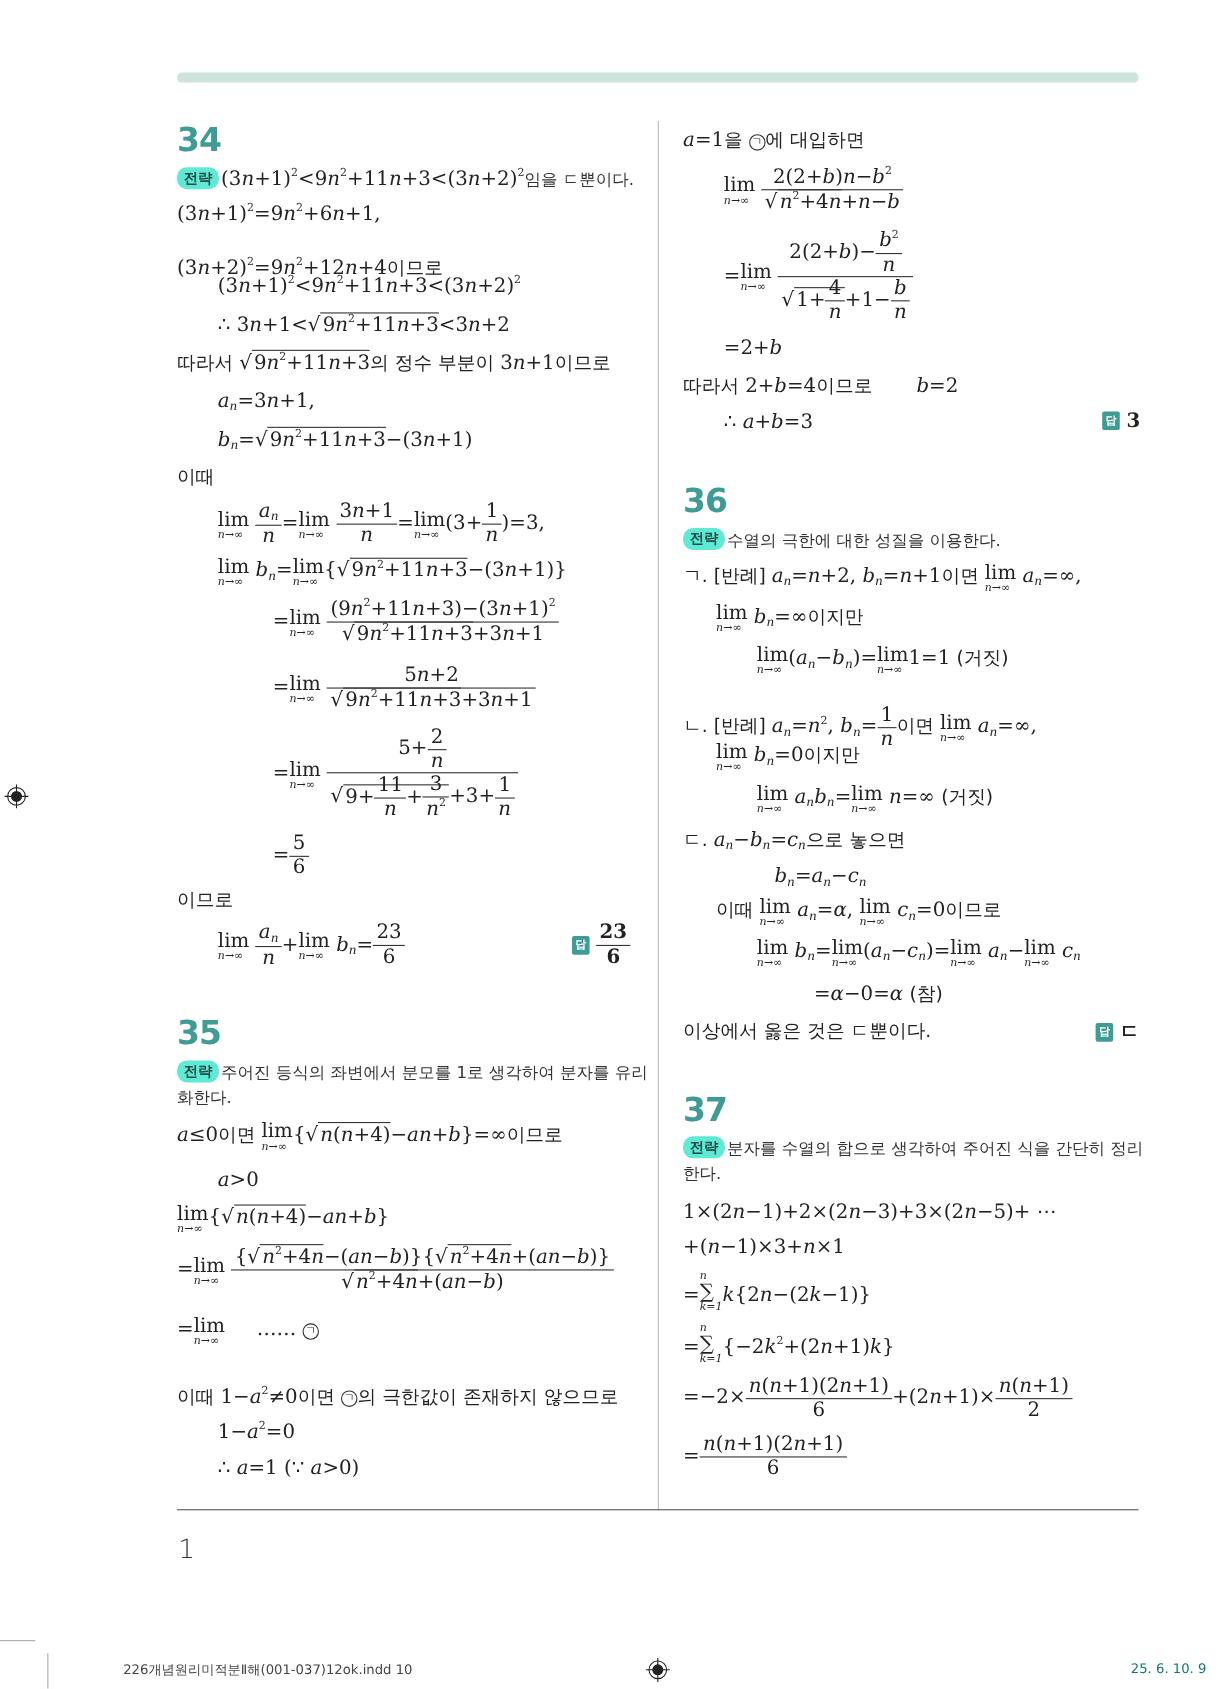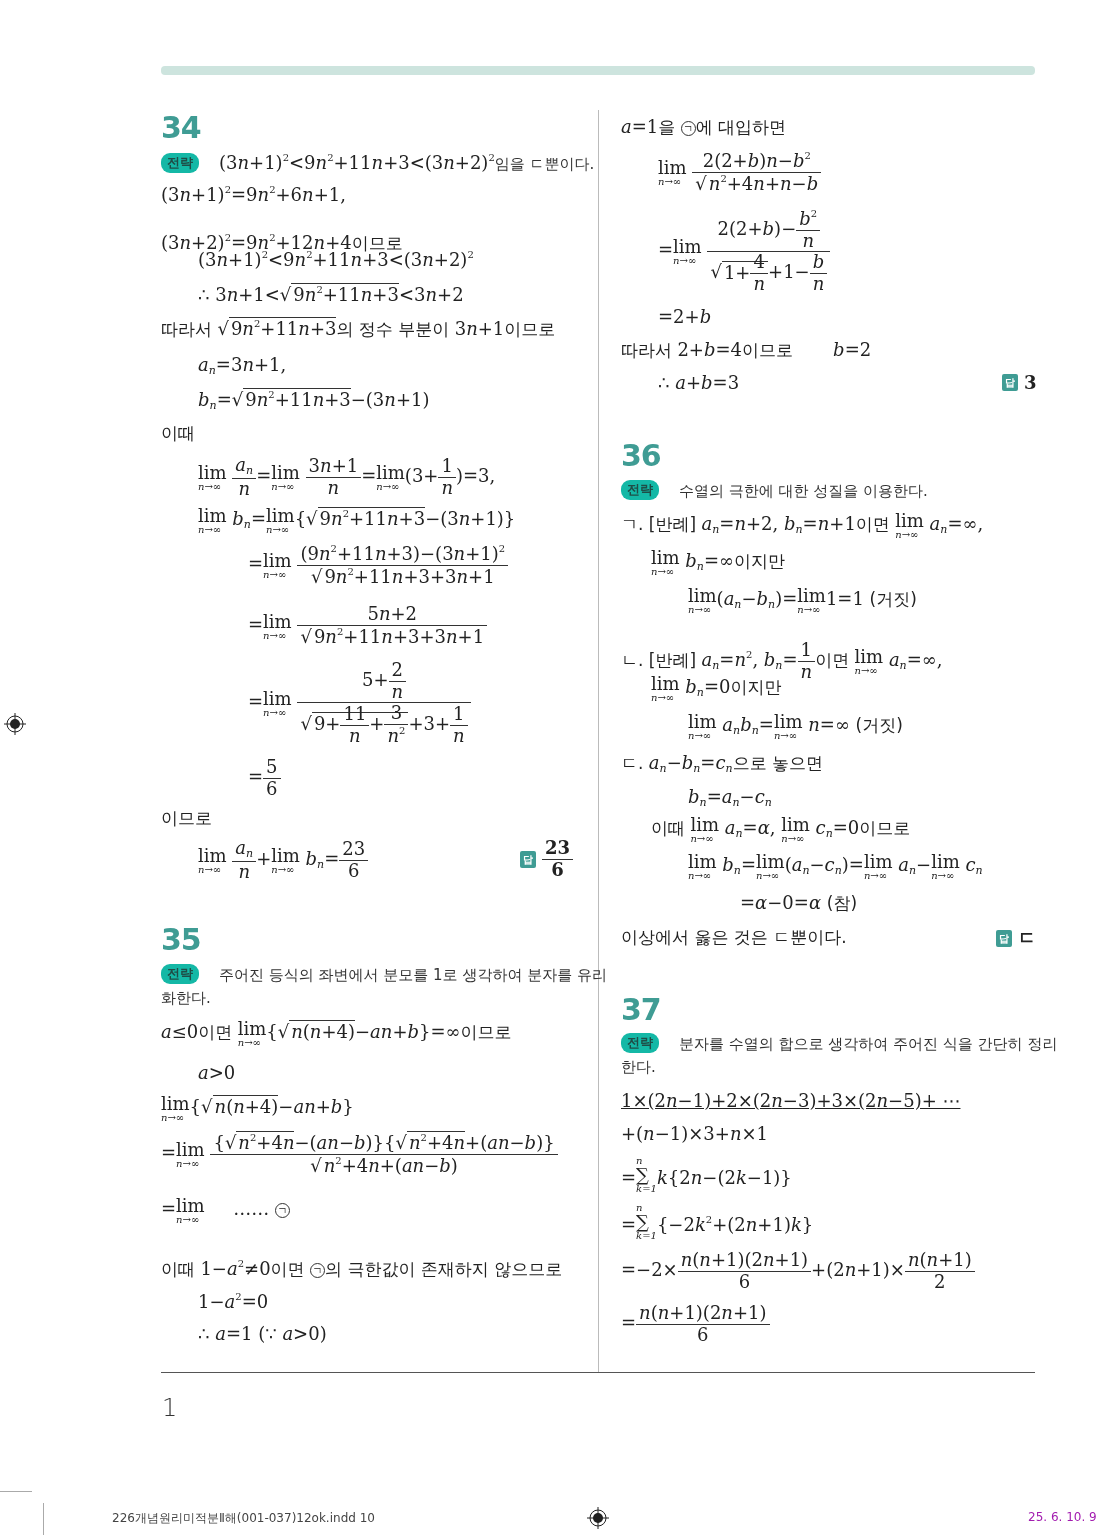--- a/index.html
+++ b/index.html
@@ -6,26 +6,26 @@
   body { width: 1110px; height: 1535px; background: #ffffff; position: relative; overflow: hidden;
          font-family: "DejaVu Serif", serif; color: #222; }
   .topbar { position: absolute; left: 161px; top: 66px; width: 874px; height: 9px; background: #cde4de; border-radius: 4px; }
   .col-divider { position: absolute; left: 598px; top: 110px; width: 1px; height: 1263px; background: #bbb; }
   .bottom-rule { position: absolute; left: 161px; top: 1372px; width: 874px; height: 1px; background: #555; }
   .page-num { position: absolute; left: 162px; top: 1394px; font-family: "DejaVu Sans", sans-serif; font-size: 24px; color: #333; font-weight: 300; }
   .reg-mark { position: absolute; width: 22px; height: 22px; }
   .footer-left-line { position: absolute; left: 0; top: 1491px; width: 32px; height: 1px; background: #aaa; }
   .footer-vline { position: absolute; left: 43px; top: 1503px; width: 1px; height: 32px; background: #aaa; }
   .footer-file { position: absolute; left: 64px; top: 1510px; font-family: "DejaVu Sans", sans-serif; font-size: 12px; color: #444; margin-left: 48px; }
-  .footer-date { position: absolute; left: 1028px; top: 1510px; font-family: "DejaVu Sans", sans-serif; font-size: 12px; color: #a21caf; white-space: nowrap; }
+  .footer-date { position: absolute; left: 1028px; top: 1510px; font-family: "DejaVu Sans", sans-serif; font-size: 12px; color: #0f766e; white-space: nowrap; }
 
   .line { position: absolute; white-space: nowrap; }
   .qnum { position: absolute; font-family: "DejaVu Sans", sans-serif; font-weight: bold; font-size: 30px; color: #3f9c94; letter-spacing: -1px; }
-  .tag { display: inline-block; background: #14b8a6; color: #1f4d47; font-family: "DejaVu Sans", sans-serif; font-weight: bold;
-         font-size: 13px; padding: 1px 6px; border-radius: 9px; margin-right: 20px; vertical-align: 2px; }
+  .tag { display: inline-block; background: #5eead4; color: #1f4d47; font-family: "DejaVu Sans", sans-serif; font-weight: bold;
+         font-size: 13px; padding: 1px 6px; border-radius: 9px; margin-right: 2px; vertical-align: 2px; }
   .hint { font-family: "DejaVu Sans", sans-serif; font-size: 15px; color: #333; }
   .ko { font-family: "DejaVu Sans", sans-serif; font-size: 17px; }
   .math { font-family: "DejaVu Serif", serif; font-size: 18px; }
   i { font-style: italic; }
   sup { font-size: 10px; vertical-align: 8px; }
   sub { font-size: 11px; vertical-align: -3px; font-style: italic; }
   .lim { display: inline-block; text-align: left; vertical-align: -8px; line-height: 1; }
   .lim .l { display: block; font-size: 18px; }
   .lim .s { display: block; font-size: 10px; font-style: italic; }
   .frac { display: inline-block; text-align: center; vertical-align: middle; line-height: 1.15; }
@@ -162,40 +162,40 @@
   </div>
   <div class="line math" style="left:651px;top:675px;">
     <span class="lim"><span class="l">lim</span><span class="s">n→∞</span></span> <i>b</i><sub>n</sub>=0<span class="ko">이지만</span>
   </div>
   <div class="line math" style="left:688px;top:713px;">
     <span class="lim"><span class="l">lim</span><span class="s">n→∞</span></span> <i>a</i><sub>n</sub><i>b</i><sub>n</sub>=<span class="lim"><span class="l">lim</span><span class="s">n→∞</span></span> <i>n</i>=∞ <span class="ko">(거짓)</span>
   </div>
   <div class="line math" style="left:621px;top:752px;">
     <span class="ko">ㄷ. </span><i>a</i><sub>n</sub>−<i>b</i><sub>n</sub>=<i>c</i><sub>n</sub><span class="ko">으로 놓으면</span>
   </div>
-  <div class="line math" style="left:688px;top:786px;"><i>b</i><sub>n</sub>=<i>a</i><sub>n</sub>−<i>c</i><sub>n</sub></div>
+  <div class="line math" style="left:704px;top:786px;"><i>b</i><sub>n</sub>=<i>a</i><sub>n</sub>−<i>c</i><sub>n</sub></div>
   <div class="line math" style="left:651px;top:816px;">
     <span class="ko">이때 </span><span class="lim"><span class="l">lim</span><span class="s">n→∞</span></span> <i>a</i><sub>n</sub>=<i>α</i>, <span class="lim"><span class="l">lim</span><span class="s">n→∞</span></span> <i>c</i><sub>n</sub>=0<span class="ko">이므로</span>
   </div>
   <div class="line math" style="left:688px;top:853px;">
     <span class="lim"><span class="l">lim</span><span class="s">n→∞</span></span> <i>b</i><sub>n</sub>=<span class="lim"><span class="l">lim</span><span class="s">n→∞</span></span>(<i>a</i><sub>n</sub>−<i>c</i><sub>n</sub>)=<span class="lim"><span class="l">lim</span><span class="s">n→∞</span></span> <i>a</i><sub>n</sub>−<span class="lim"><span class="l">lim</span><span class="s">n→∞</span></span> <i>c</i><sub>n</sub>
   </div>
   <div class="line math" style="left:740px;top:892px;">=<i>α</i>−0=<i>α</i> <span class="ko">(참)</span></div>
   <div class="line ko" style="left:621px;top:926px;">이상에서 옳은 것은 ㄷ뿐이다.</div>
   <div class="ans" style="left:996px;top:926px;">
     <span class="ans-box">답</span>
     <span class="ans-val ko">ㄷ</span>
   </div>
 
   <div class="qnum" style="left:621px;top:992px;">37</div>
   <div class="line" style="left:621px;top:1033px;">
     <span class="tag">전략</span><span class="hint">분자를 수열의 합으로 생각하여 주어진 식을 간단히 정리</span>
   </div>
   <div class="line hint" style="left:621px;top:1058px;">한다.</div>
-  <div class="line math" style="left:621px;top:1090px;text-decoration:underline;">1×(2<i>n</i>−1)+2×(2<i>n</i>−3)+3×(2<i>n</i>−5)+ ⋯</div>
+  <div class="line math" style="left:621px;top:1090px;">1×(2<i>n</i>−1)+2×(2<i>n</i>−3)+3×(2<i>n</i>−5)+ ⋯</div>
   <div class="line math" style="left:621px;top:1123px;">+(<i>n</i>−1)×3+<i>n</i>×1</div>
   <div class="line math" style="left:621px;top:1156px;">
     =<span class="lim"><span class="s" style="font-size:10px">n</span><span class="l">∑</span><span class="s">k=1</span></span><i>k</i>{2<i>n</i>−(2<i>k</i>−1)}
   </div>
   <div class="line math" style="left:621px;top:1203px;">
     =<span class="lim"><span class="s" style="font-size:10px">n</span><span class="l">∑</span><span class="s">k=1</span></span>{−2<i>k</i><sup>2</sup>+(2<i>n</i>+1)<i>k</i>}
   </div>
   <div class="line math" style="left:621px;top:1250px;">
     =−2×<span class="frac"><span class="n"><i>n</i>(<i>n</i>+1)(2<i>n</i>+1)</span><span class="d">6</span></span>+(2<i>n</i>+1)×<span class="frac"><span class="n"><i>n</i>(<i>n</i>+1)</span><span class="d">2</span></span>
   </div>

